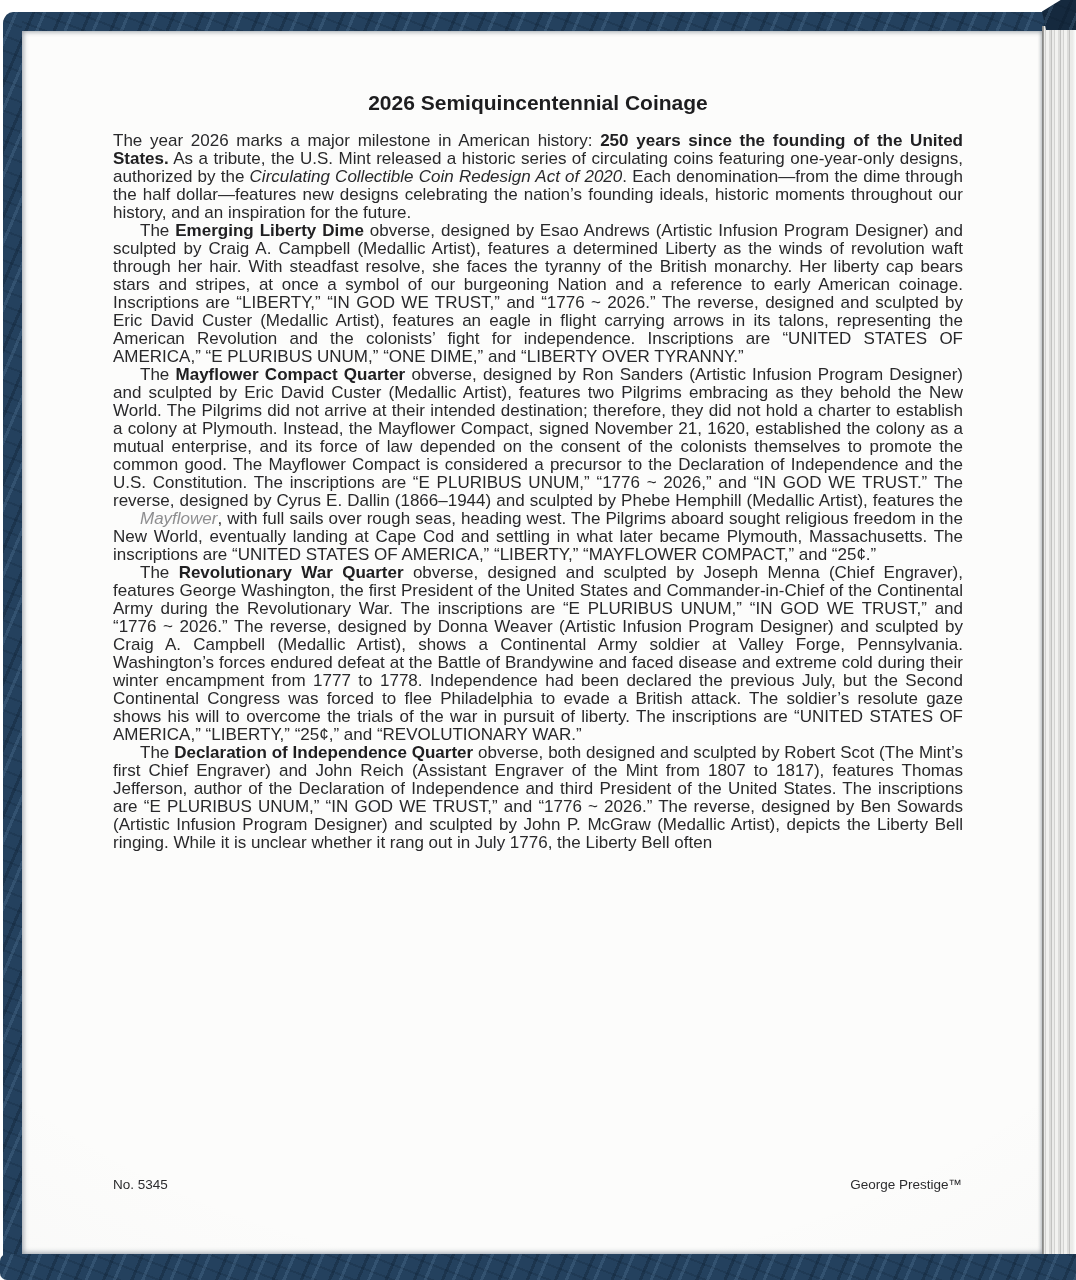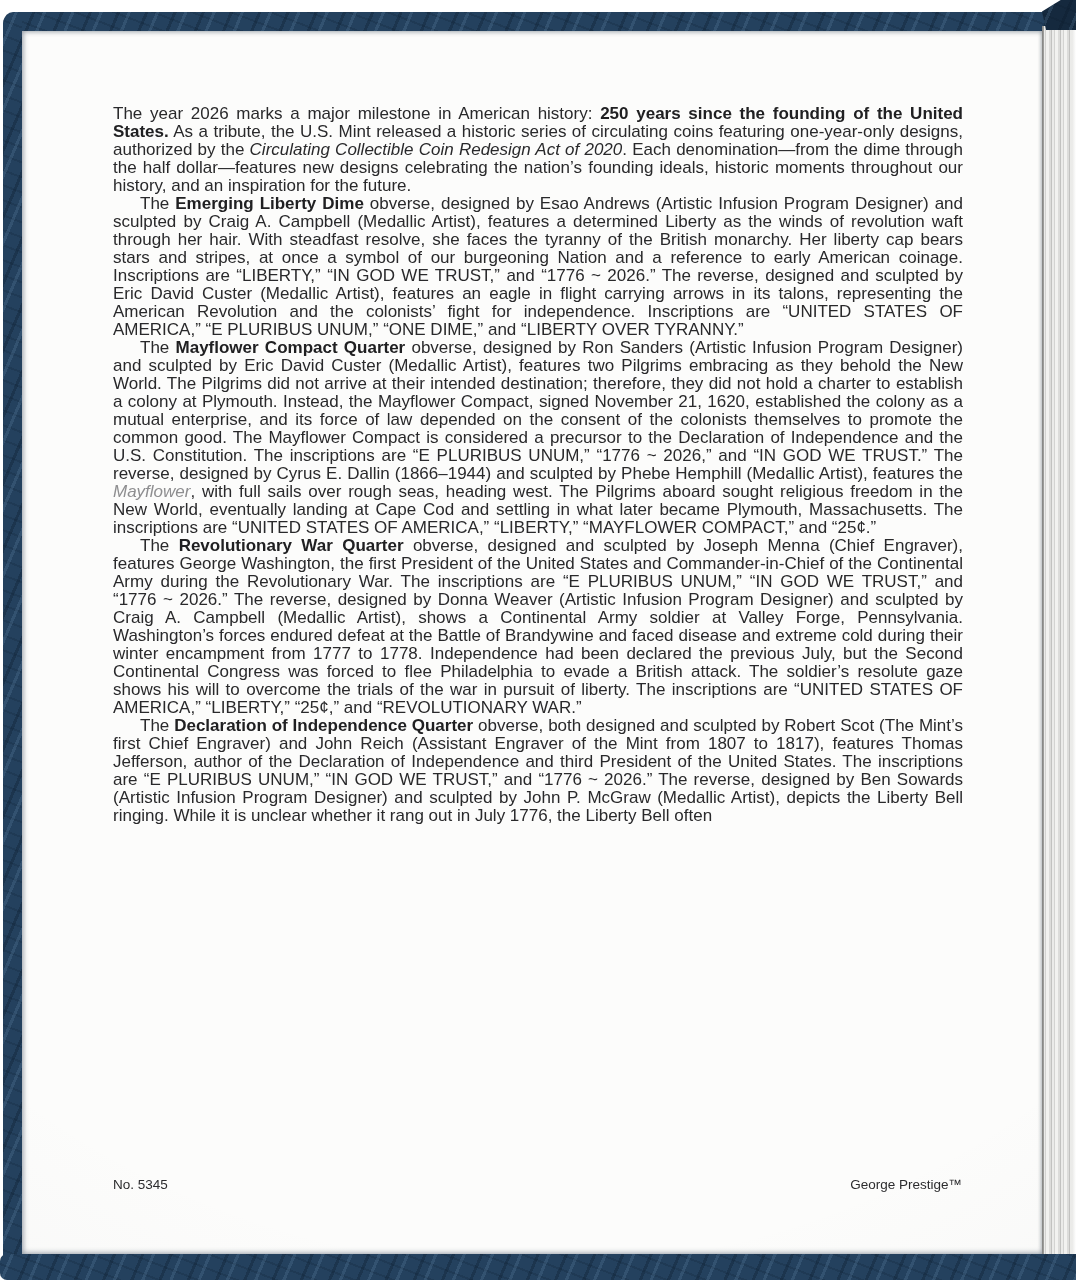--- a/index.html
+++ b/index.html
@@ -84,21 +84,21 @@
     margin-top: 17px;
     font-size: 17px;
     line-height: 18px;
     text-align: justify;
     color: #29292b;
   }
   .body-text p { margin: 0; }
   .body-text p.indent { text-indent: 27px; }
   .run-b  { font-weight: bold; color: #202022; }
   .run-i  { font-style: italic; }
-  .run-ig { font-style: italic; color: #8e8e90; }
+  .run-ig { font-style: italic; color: #8e8e90; margin-left: 27px; }
 
   .footer {
     position: absolute;
     left: 91px; right: 80px; bottom: 62px;
     display: flex;
     justify-content: space-between;
     align-items: baseline;
     font-size: 13.5px;
     color: #2c2c2e;
   }
@@ -112,20 +112,21 @@
   <div class="cover-left"></div>
   <div class="fore-edge"></div>
   <div class="fore-edge-fade"></div>
   <div class="cover-corner-tr"></div>
   <div class="cover-bottom"></div>
 
   <div class="page">
     <div class="page-inner">
 
 
+      <h2 class="subtitle">2026 Semiquincentennial Coinage</h2>
 
       <div class="body-text" id="paragraphs">
           <p><span>The year 2026 marks a major milestone in American history: </span><span class="run-b">250 years since the founding of the United States.</span><span> As a tribute, the U.S. Mint released a historic series of circulating coins featuring one-year-only designs, authorized by the </span><span class="run-i">Circulating Collectible Coin Redesign Act of 2020</span><span>. Each denomination—from the dime through the half dollar—features new designs celebrating the nation’s founding ideals, historic moments throughout our history, and an inspiration for the future.</span></p>
           <p class="indent"><span>The </span><span class="run-b">Emerging Liberty Dime</span><span> obverse, designed by Esao Andrews (Artistic Infusion Program Designer) and sculpted by Craig A. Campbell (Medallic Artist), features a determined Liberty as the winds of revolution waft through her hair. With steadfast resolve, she faces the tyranny of the British monarchy. Her liberty cap bears stars and stripes, at once a symbol of our burgeoning Nation and a reference to early American coinage. Inscriptions are “LIBERTY,” “IN GOD WE TRUST,” and “1776 ~ 2026.” The reverse, designed and sculpted by Eric David Custer (Medallic Artist), features an eagle in flight carrying arrows in its talons, representing the American Revolution and the colonists’ fight for independence. Inscriptions are “UNITED STATES OF AMERICA,” “E PLURIBUS UNUM,” “ONE DIME,” and “LIBERTY OVER TYRANNY.”</span></p>
           <p class="indent"><span>The </span><span class="run-b">Mayflower Compact Quarter</span><span> obverse, designed by Ron Sanders (Artistic Infusion Program Designer) and sculpted by Eric David Custer (Medallic Artist), features two Pilgrims embracing as they behold the New World. The Pilgrims did not arrive at their intended destination; therefore, they did not hold a charter to establish a colony at Plymouth. Instead, the Mayflower Compact, signed November 21, 1620, established the colony as a mutual enterprise, and its force of law depended on the consent of the colonists themselves to promote the common good. The Mayflower Compact is considered a precursor to the Declaration of Independence and the U.S. Constitution. The inscriptions are “E PLURIBUS UNUM,” “1776 ~ 2026,” and “IN GOD WE TRUST.” The reverse, designed by Cyrus E. Dallin (1866–1944) and sculpted by Phebe Hemphill (Medallic Artist), features the </span><span class="run-ig">Mayflower</span><span>, with full sails over rough seas, heading west. The Pilgrims aboard sought religious freedom in the New World, eventually landing at Cape Cod and settling in what later became Plymouth, Massachusetts. The inscriptions are “UNITED STATES OF AMERICA,” “LIBERTY,” “MAYFLOWER COMPACT,” and “25¢.”</span></p>
           <p class="indent"><span>The </span><span class="run-b">Revolutionary War Quarter</span><span> obverse, designed and sculpted by Joseph Menna (Chief Engraver), features George Washington, the first President of the United States and Commander-in-Chief of the Continental Army during the Revolutionary War. The inscriptions are “E PLURIBUS UNUM,” “IN GOD WE TRUST,” and “1776 ~ 2026.” The reverse, designed by Donna Weaver (Artistic Infusion Program Designer) and sculpted by Craig A. Campbell (Medallic Artist), shows a Continental Army soldier at Valley Forge, Pennsylvania. Washington’s forces endured defeat at the Battle of Brandywine and faced disease and extreme cold during their winter encampment from 1777 to 1778. Independence had been declared the previous July, but the Second Continental Congress was forced to flee Philadelphia to evade a British attack. The soldier’s resolute gaze shows his will to overcome the trials of the war in pursuit of liberty. The inscriptions are “UNITED STATES OF AMERICA,” “LIBERTY,” “25¢,” and “REVOLUTIONARY WAR.”</span></p>
           <p class="indent"><span>The </span><span class="run-b">Declaration of Independence Quarter</span><span> obverse, both designed and sculpted by Robert Scot (The Mint’s first Chief Engraver) and John Reich (Assistant Engraver of the Mint from 1807 to 1817), features Thomas Jefferson, author of the Declaration of Independence and third President of the United States. The inscriptions are “E PLURIBUS UNUM,” “IN GOD WE TRUST,” and “1776 ~ 2026.” The reverse, designed by Ben Sowards (Artistic Infusion Program Designer) and sculpted by John P. McGraw (Medallic Artist), depicts the Liberty Bell ringing. While it is unclear whether it rang out in July 1776, the Liberty Bell often</span></p>
         </div>
     </div>
 

